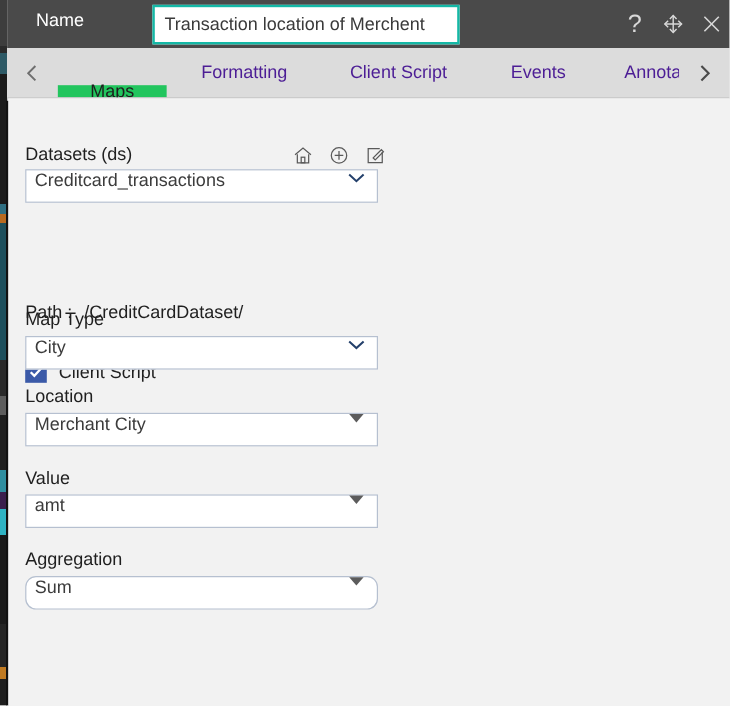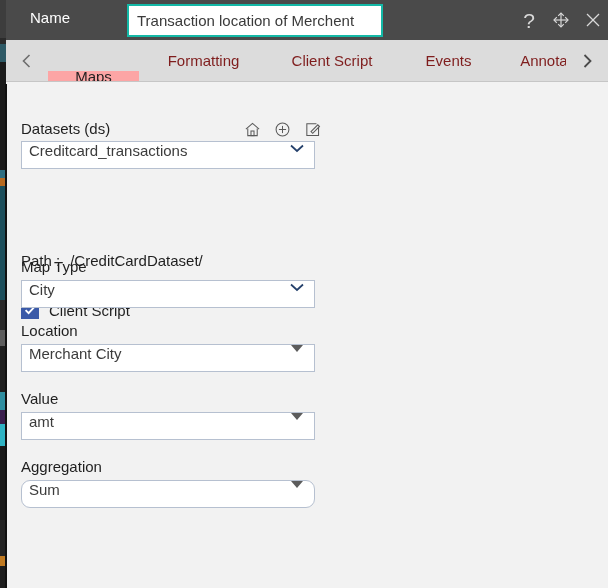--- a/index.html
+++ b/index.html
@@ -122,29 +122,29 @@
     display: flex;
     align-items: stretch;
     overflow: hidden;
     width: 518px;
   }
   .tab {
     display: flex;
     align-items: center;
     justify-content: center;
     font-size: 15px;
-    color: #7f1d1d;
+    color: #4c1d95;
     background: #dcdcdc;
     cursor: pointer;
     white-space: nowrap;
     padding: 0 10px;
     flex: 0 0 auto;
   }
   .tab.active {
-    background: #fca5a5;
+    background: #22c55e;
     color: #1e1e1e;
     margin-top: 31px;
   }
   .tab.t-maps      { width: 91px; }
   .tab.t-format    { width: 129px; }
   .tab.t-client    { width: 128px; }
   .tab.t-events    { width: 105px; }
   .tab.t-annot     { width: 110px; }
 
   

